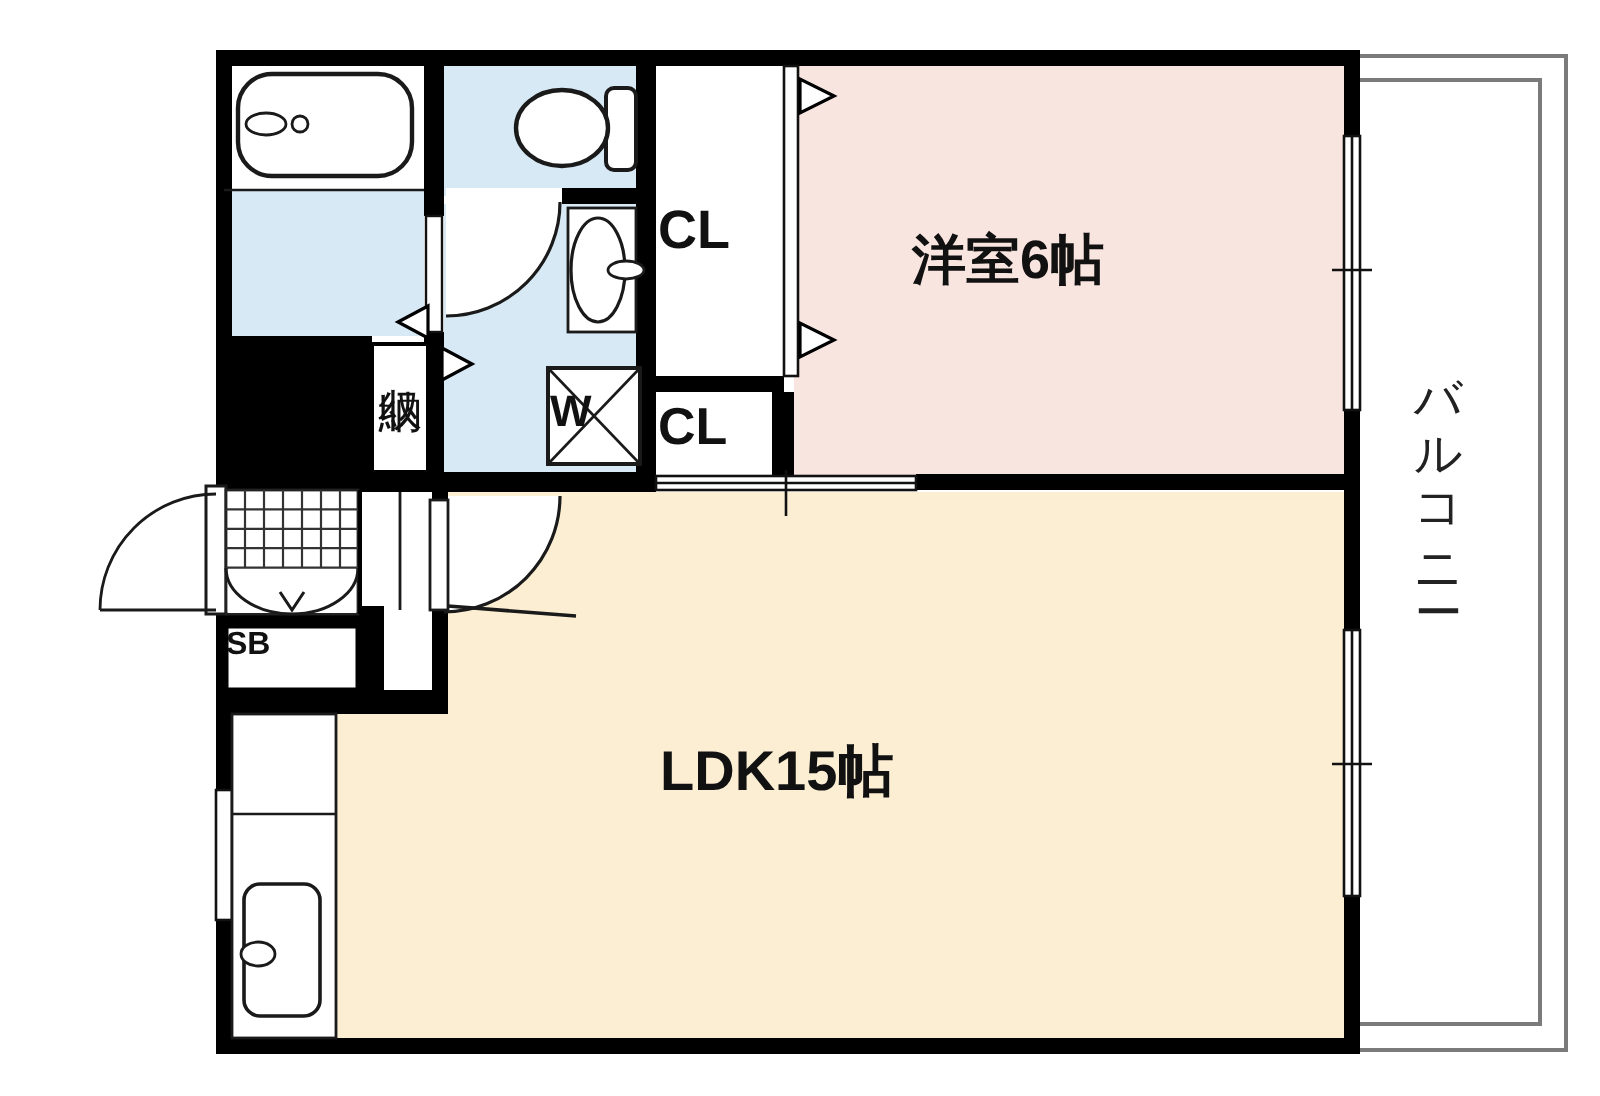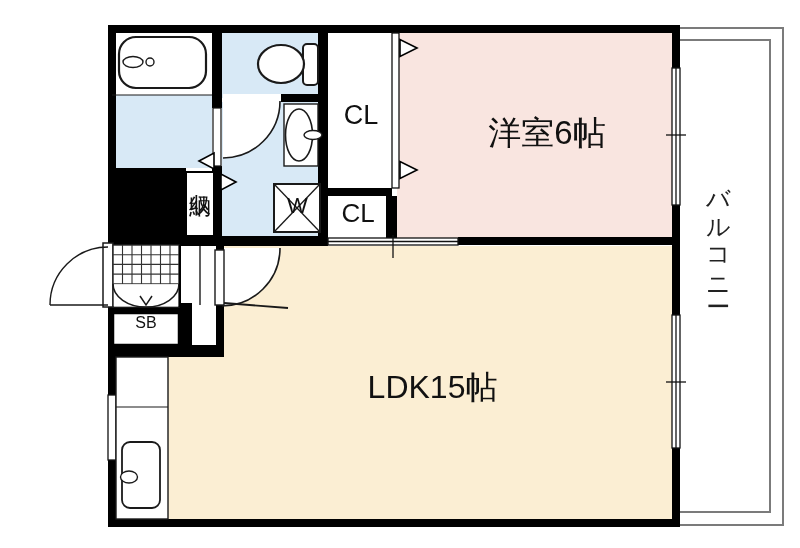--- a/index.html
+++ b/index.html
@@ -1,23 +1,23 @@
 <!DOCTYPE html>
 <html><head>
 <meta charset="utf-8">
 <style>
   html,body{margin:0;padding:0;background:#fff;}
   #stage{position:relative;width:800px;height:548px;background:#fff;overflow:hidden;
          font-family:"Liberation Sans","DejaVu Sans",sans-serif;color:#111;}
   #plan-svg{position:absolute;left:0;top:0;}
   .lbl{position:absolute;z-index:5;color:#111;line-height:1.05;}
-  .center{text-align:center;}
+  .center{text-align:left;font-weight:bold;}
   .vert{writing-mode:vertical-rl;text-orientation:mixed;}
-  .lbl-yoshitsu{left:432px;top:116px;width:230px;font-size:33px;}
-  .lbl-ldk{left:330px;top:371px;width:205px;font-size:32px;}
+  .lbl-yoshitsu{left:456px;top:116px;width:230px;font-size:27px;}
+  .lbl-ldk{left:330px;top:371px;width:205px;font-size:28px;}
   .lbl-balcony{left:706px;top:172px;font-size:24px;letter-spacing:3px;color:#222;}
   .lbl-cl1{left:329px;top:101px;width:64px;font-size:27px;}
   .lbl-cl2{left:329px;top:200px;width:58px;font-size:26px;}
   .lbl-shuno{left:189px;top:176px;font-size:22px;letter-spacing:2px;}
   .lbl-w{left:275px;top:194px;width:45px;font-size:22px;}
   .lbl-sb{left:113px;top:315px;width:66px;font-size:16px;}
 </style>
 </head>
 <body>
 

